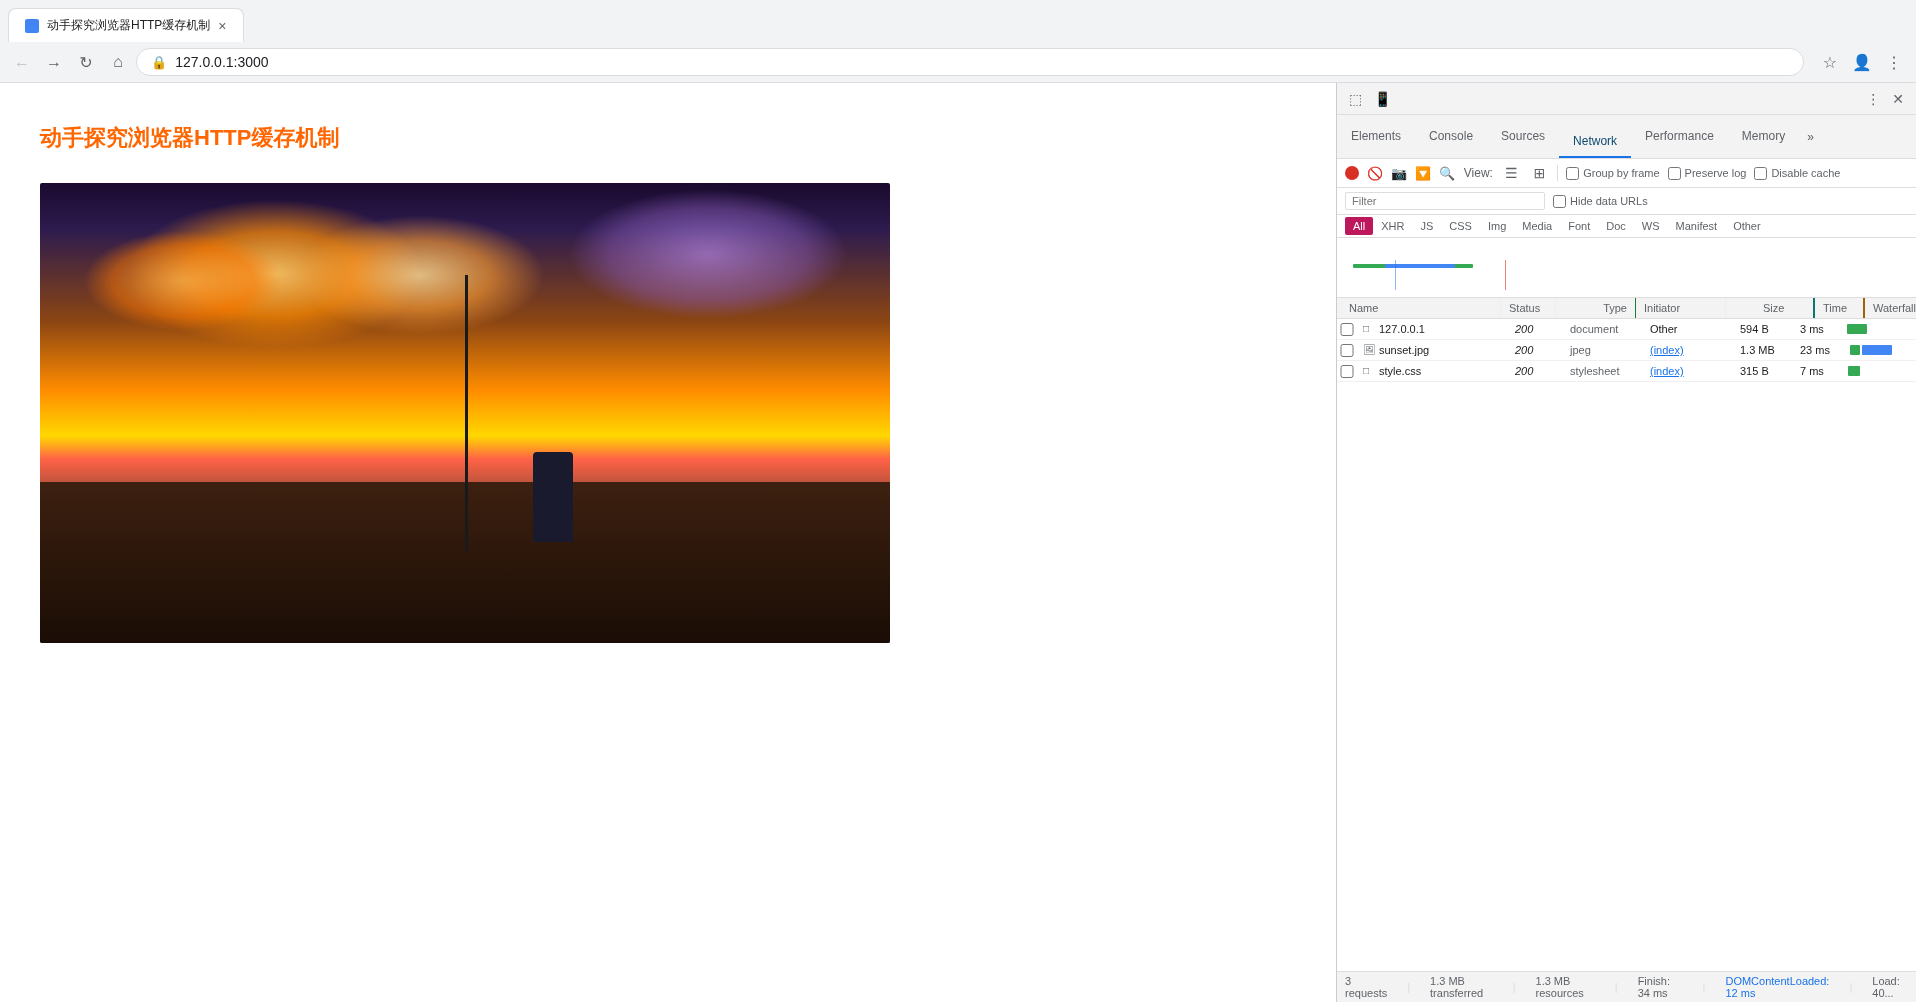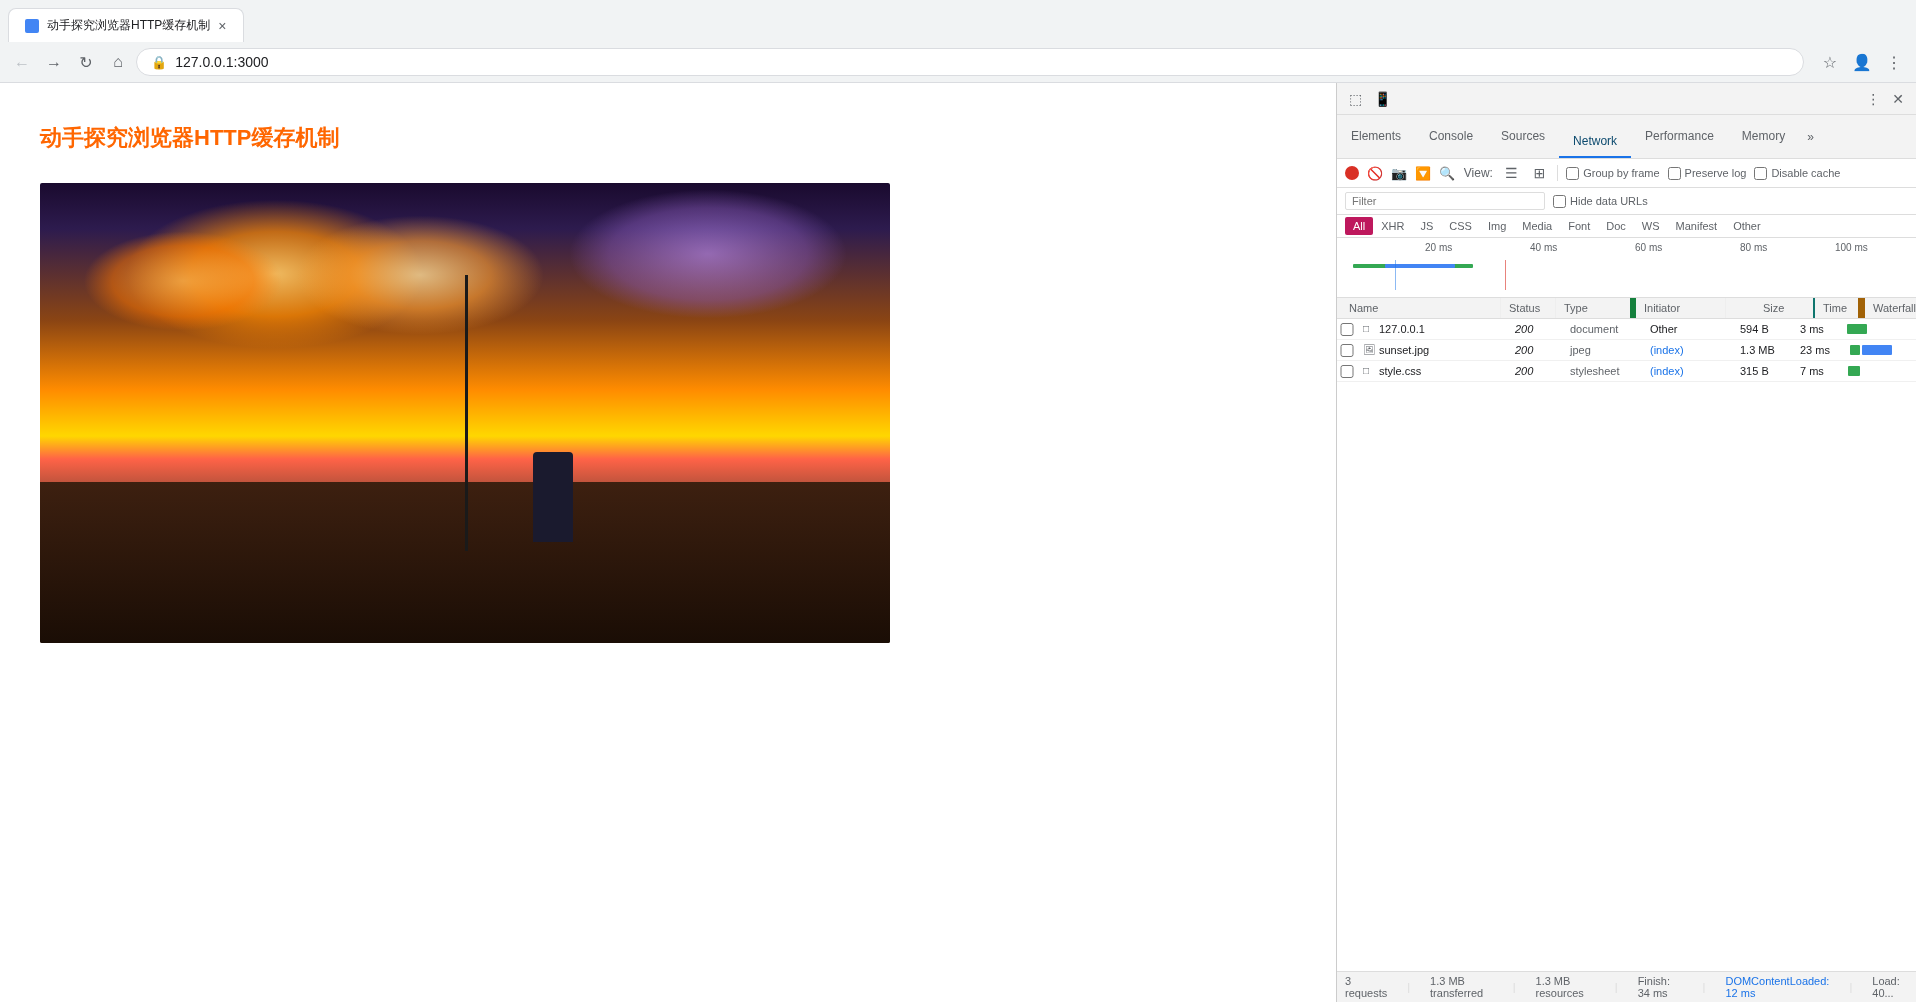--- a/index.html
+++ b/index.html
@@ -89,34 +89,34 @@
     
     .waterfall-timeline { height: 60px; border-bottom: 1px solid #ddd; background: #fff; position: relative; overflow: hidden; padding: 0 8px; }
     .timeline-labels { display: flex; align-items: flex-start; padding-top: 4px; position: relative; height: 20px; }
     .timeline-label { position: absolute; font-size: 10px; color: #5f6368; }
 
     
     .network-table { flex: 1; overflow-y: auto; }
     .table-header { display: flex; background: #f3f3f3; border-bottom: 1px solid #ddd; font-size: 11px; font-weight: 500; color: #5f6368; position: sticky; top: 0; z-index: 1; }
     .col-name { flex: 0 0 160px; padding: 4px 8px; border-right: 1px solid #eee; cursor: pointer; }
     .col-status { flex: 0 0 55px; padding: 4px 8px; border-right: 1px solid #eee; cursor: pointer; }
-    .col-type { flex: 0 0 80px; padding: 4px 8px; border-right: 6px solid #15803d; cursor: pointer; }
+    .col-type { flex: 0 0 80px; padding: 4px 8px; border-right: 1px solid #15803d; cursor: pointer; text-align: right; }
     .col-initiator { flex: 0 0 90px; padding: 4px 8px; border-right: 1px solid #eee; cursor: pointer; }
     .col-size { flex: 0 0 60px; padding: 4px 8px; border-right: 2px solid #0f766e; cursor: pointer; margin-left: 29px; }
-    .col-time { flex: 0 0 50px; padding: 4px 8px; border-right: 7px solid #a16207; cursor: pointer; }
+    .col-time { flex: 0 0 50px; padding: 4px 8px; border-right: 2px solid #a16207; cursor: pointer; }
     .col-waterfall { flex: 1; padding: 4px 8px; cursor: pointer; display: flex; align-items: center; justify-content: space-between; }
 
     .table-row { display: flex; border-bottom: 1px solid #f0f0f0; font-size: 11px; color: #202124; align-items: center; }
 
     .row-checkbox { width: 16px; flex-shrink: 0; margin: 0 2px; }
     .cell-name { flex: 0 0 150px; padding: 3px 6px; white-space: nowrap; overflow: hidden; text-overflow: ellipsis; display: flex; align-items: center; gap: 4px; }
     .cell-status { flex: 0 0 55px; padding: 3px 8px; font-style: italic; }
     .cell-type { flex: 0 0 80px; padding: 3px 8px; color: #5f6368; }
     .cell-initiator { flex: 0 0 90px; padding: 3px 8px; }
-    .cell-initiator a { color: #1a73e8; cursor: pointer; }
+    .cell-initiator a { color: #1a73e8; text-decoration: underline; cursor: pointer; }
     .cell-size { flex: 0 0 60px; padding: 3px 8px; }
     .cell-time { flex: 0 0 50px; padding: 3px 8px; }
     .cell-waterfall { flex: 1; padding: 3px 8px; position: relative; height: 20px; }
     .waterfall-bar { position: absolute; height: 10px; top: 50%; transform: translateY(-50%); border-radius: 1px; }
     .waterfall-bar.green { background: #34a853; }
     .waterfall-bar.blue { background: #4285f4; }
 
     .file-icon { width: 12px; height: 12px; font-size: 10px; color: #5f6368; }
 
     
@@ -232,27 +232,20 @@
       <button class="type-btn">Media</button>
       <button class="type-btn">Font</button>
       <button class="type-btn">Doc</button>
       <button class="type-btn">WS</button>
       <button class="type-btn">Manifest</button>
       <button class="type-btn">Other</button>
     </div>
 
     <div class="waterfall-timeline">
       <div style="position: relative; height: 60px;">
-        <div class="timeline-labels">
-          <span class="timeline-label" style="left: 80px;">20 ms</span>
-          <span class="timeline-label" style="left: 185px;">40 ms</span>
-          <span class="timeline-label" style="left: 290px;">60 ms</span>
-          <span class="timeline-label" style="left: 395px;">80 ms</span>
-          <span class="timeline-label" style="left: 490px;">100 ms</span>
-        </div>
 
         <div style="position: absolute; top: 22px; left: 0; right: 0; height: 30px;">
 
           <div style="position: absolute; top: 4px; left: 8px; width: 120px; height: 4px; background: #34a853; border-radius: 1px;"></div>
 
           <div style="position: absolute; top: 4px; left: 40px; width: 70px; height: 4px; background: #4285f4; border-radius: 1px;"></div>
 
           <div style="position: absolute; top: 0; left: 50px; width: 1px; height: 30px; background: #1a73e8; opacity: 0.5;"></div>
           <div style="position: absolute; top: 0; left: 160px; width: 1px; height: 30px; background: #d93025; opacity: 0.6;"></div>
         </div>

